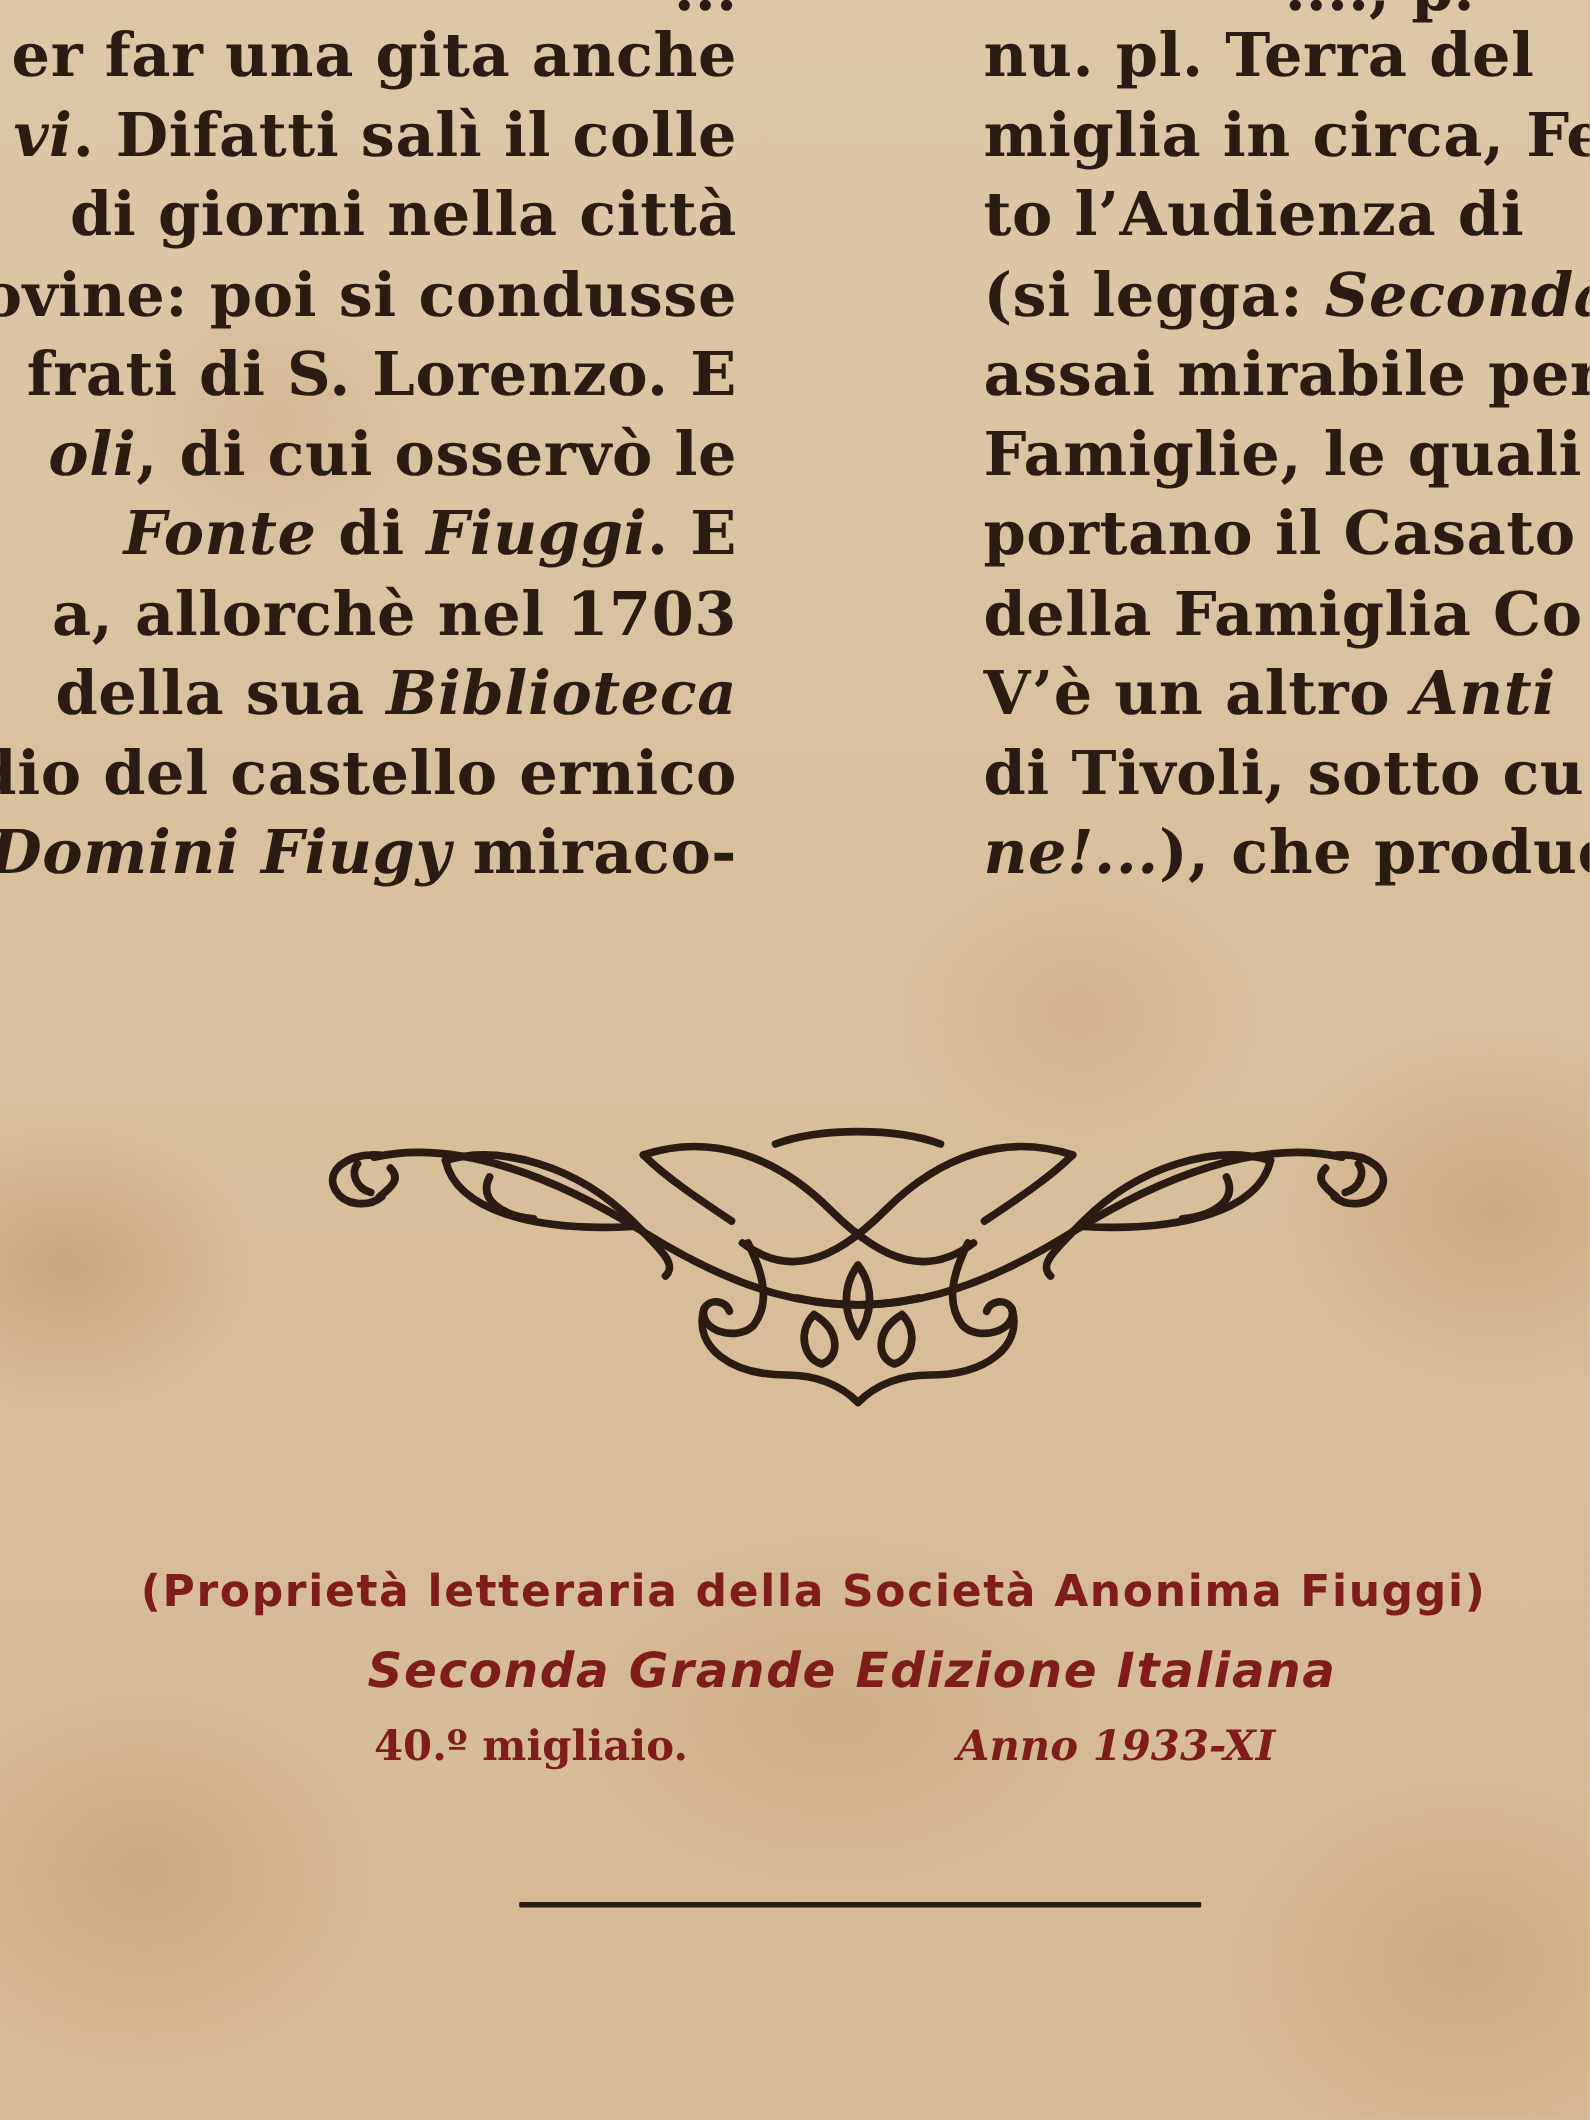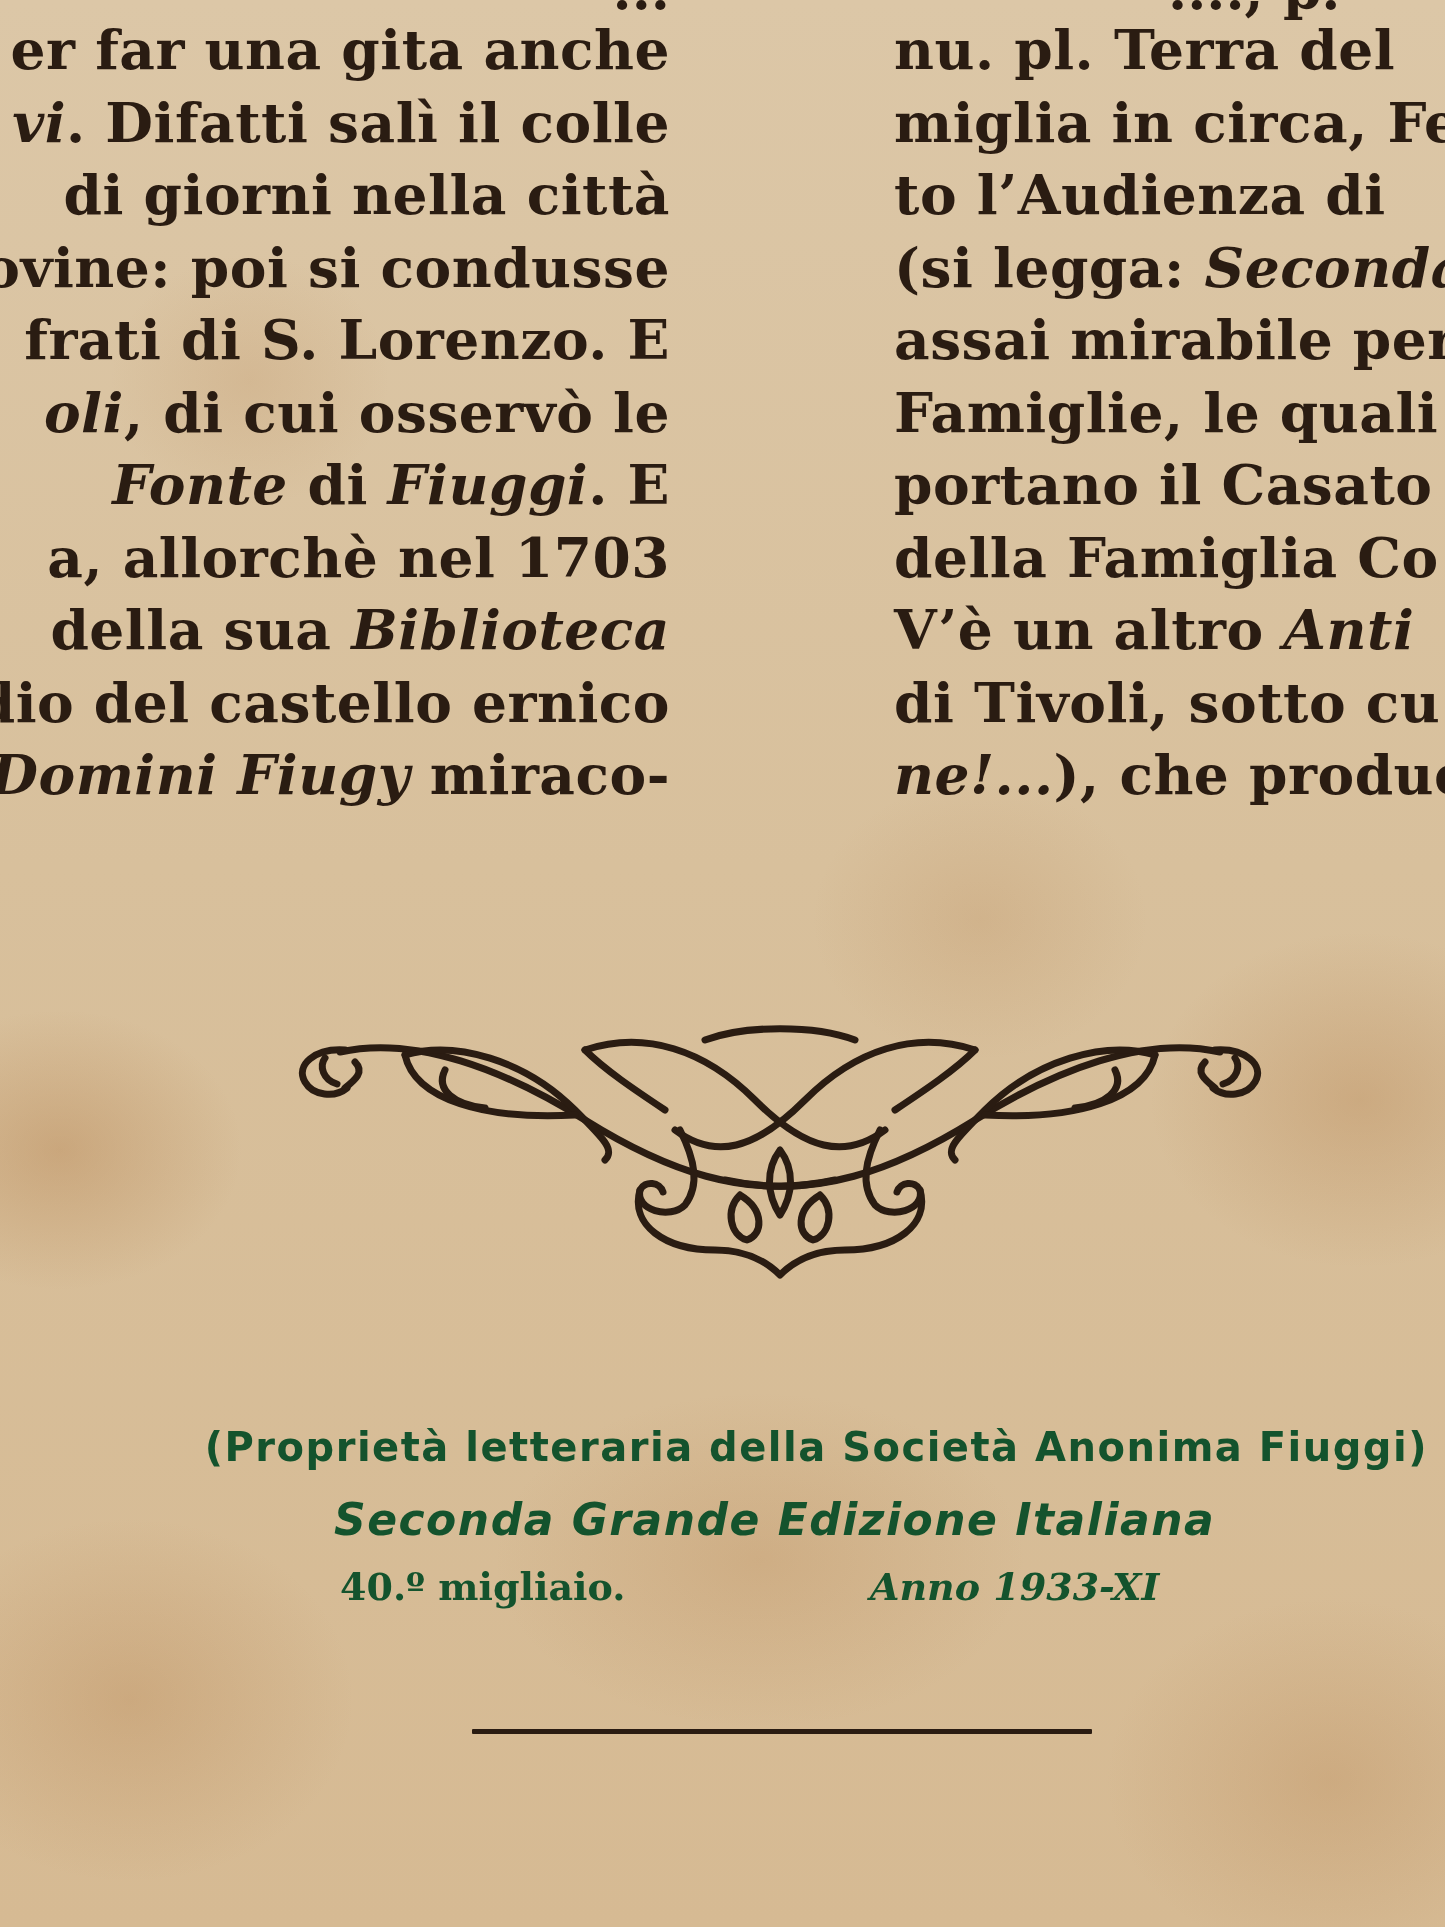--- a/index.html
+++ b/index.html
@@ -37,23 +37,23 @@
   .line { display: block; height: 72.5px; }
   .it { font-style: italic; }
   .partial-top {
     position: absolute; font-size: 55px; font-weight: bold; white-space: nowrap;
     top: -46px; line-height: 72px;
   }
   .ornament {
     position: absolute; left: 285px; top: 1010px; width: 990px; height: 270px;
   }
   .imprint {
-    position: absolute; left: 0; width: 1445px; text-align: right;
+    position: absolute; left: 0; width: 1445px; text-align: left;
     font-family: "DejaVu Sans", "Liberation Sans", sans-serif;
-    font-weight: bold; color: #14532d; white-space: nowrap;
+    font-weight: bold; color: #7f1d1d; white-space: nowrap;
   }
   .imprint-1 { top: 1424px; font-size: 40px; left: 128px; width: 1300px; letter-spacing: 1.5px; }
   .imprint-2 { top: 1494px; font-size: 44px; left: 334px; width: 870px; letter-spacing: 1.5px; font-style: italic; }
   .imprint-3 { top: 1564px; font-size: 38px; height: 50px; }
   .imprint-3 .left-part {
     position: absolute; left: 340px; top: 0;
     font-family: "DejaVu Serif", "Liberation Serif", serif; 
   }
   .imprint-3 .right-part {
     position: absolute; left: 870px; top: 0;

